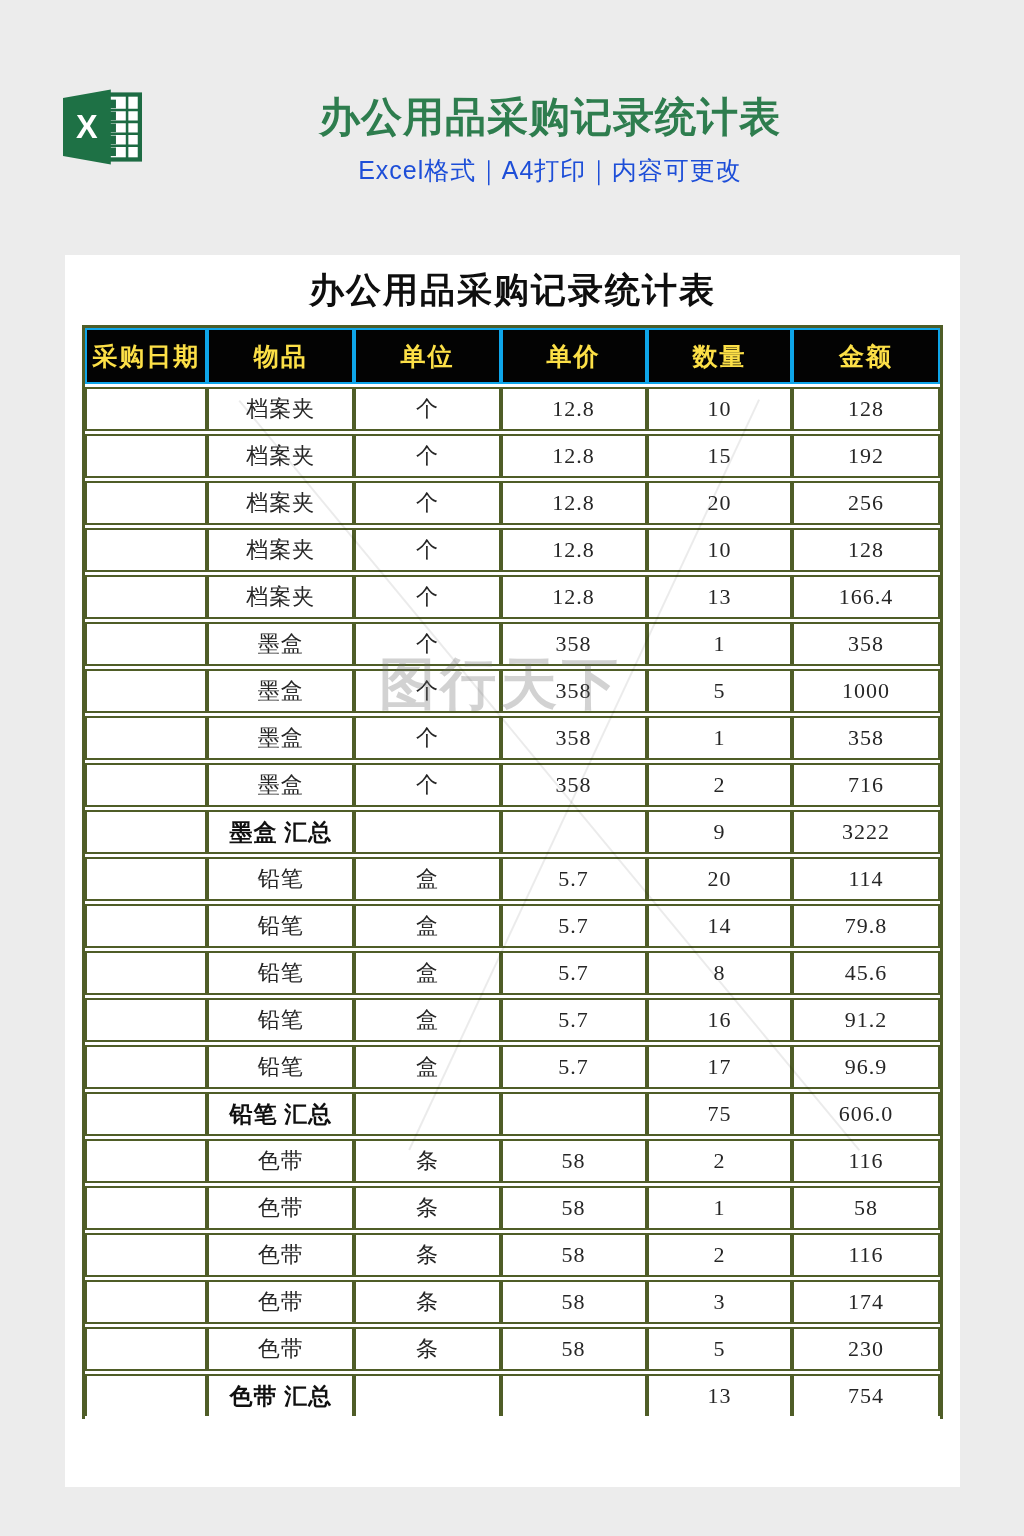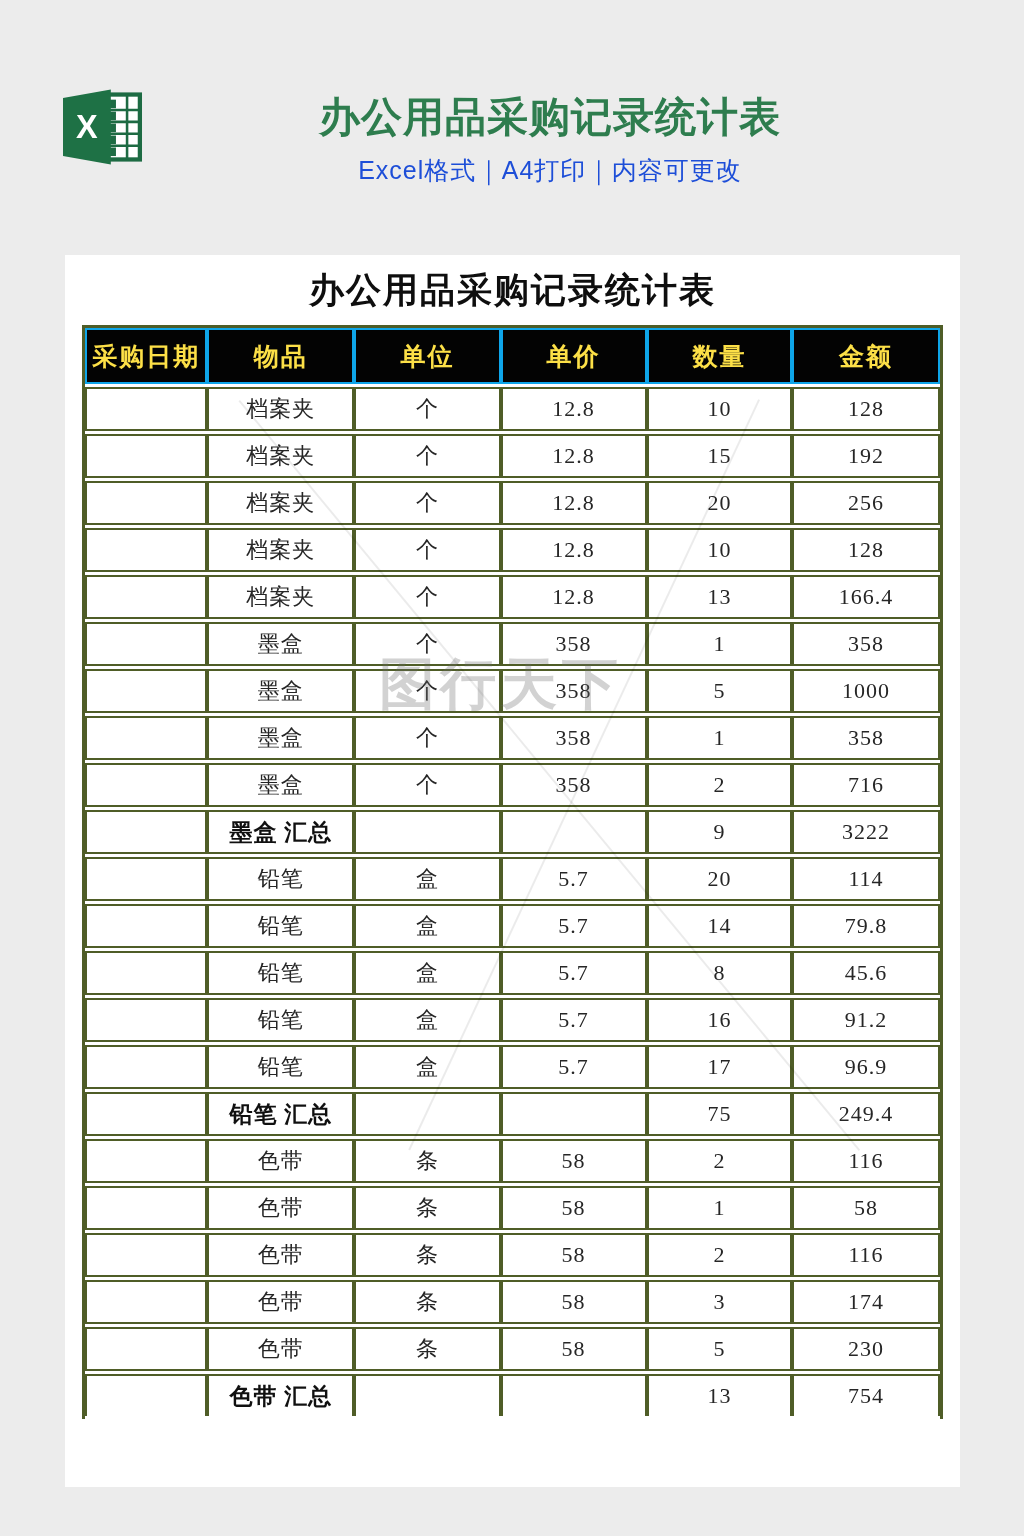--- a/index.html
+++ b/index.html
@@ -253,21 +253,21 @@
             <td>5.7</td>
             <td>17</td>
             <td>96.9</td>
           </tr>
           <tr class="summary">
             <td></td>
             <td class="item-cell">铅笔 汇总</td>
             <td></td>
             <td></td>
             <td>75</td>
-            <td>249.4</td>
+            <td>606.0</td>
           </tr>
           <tr>
             <td></td>
             <td class="item-cell">色带</td>
             <td>条</td>
             <td>58</td>
             <td>2</td>
             <td>116</td>
           </tr>
           <tr>

